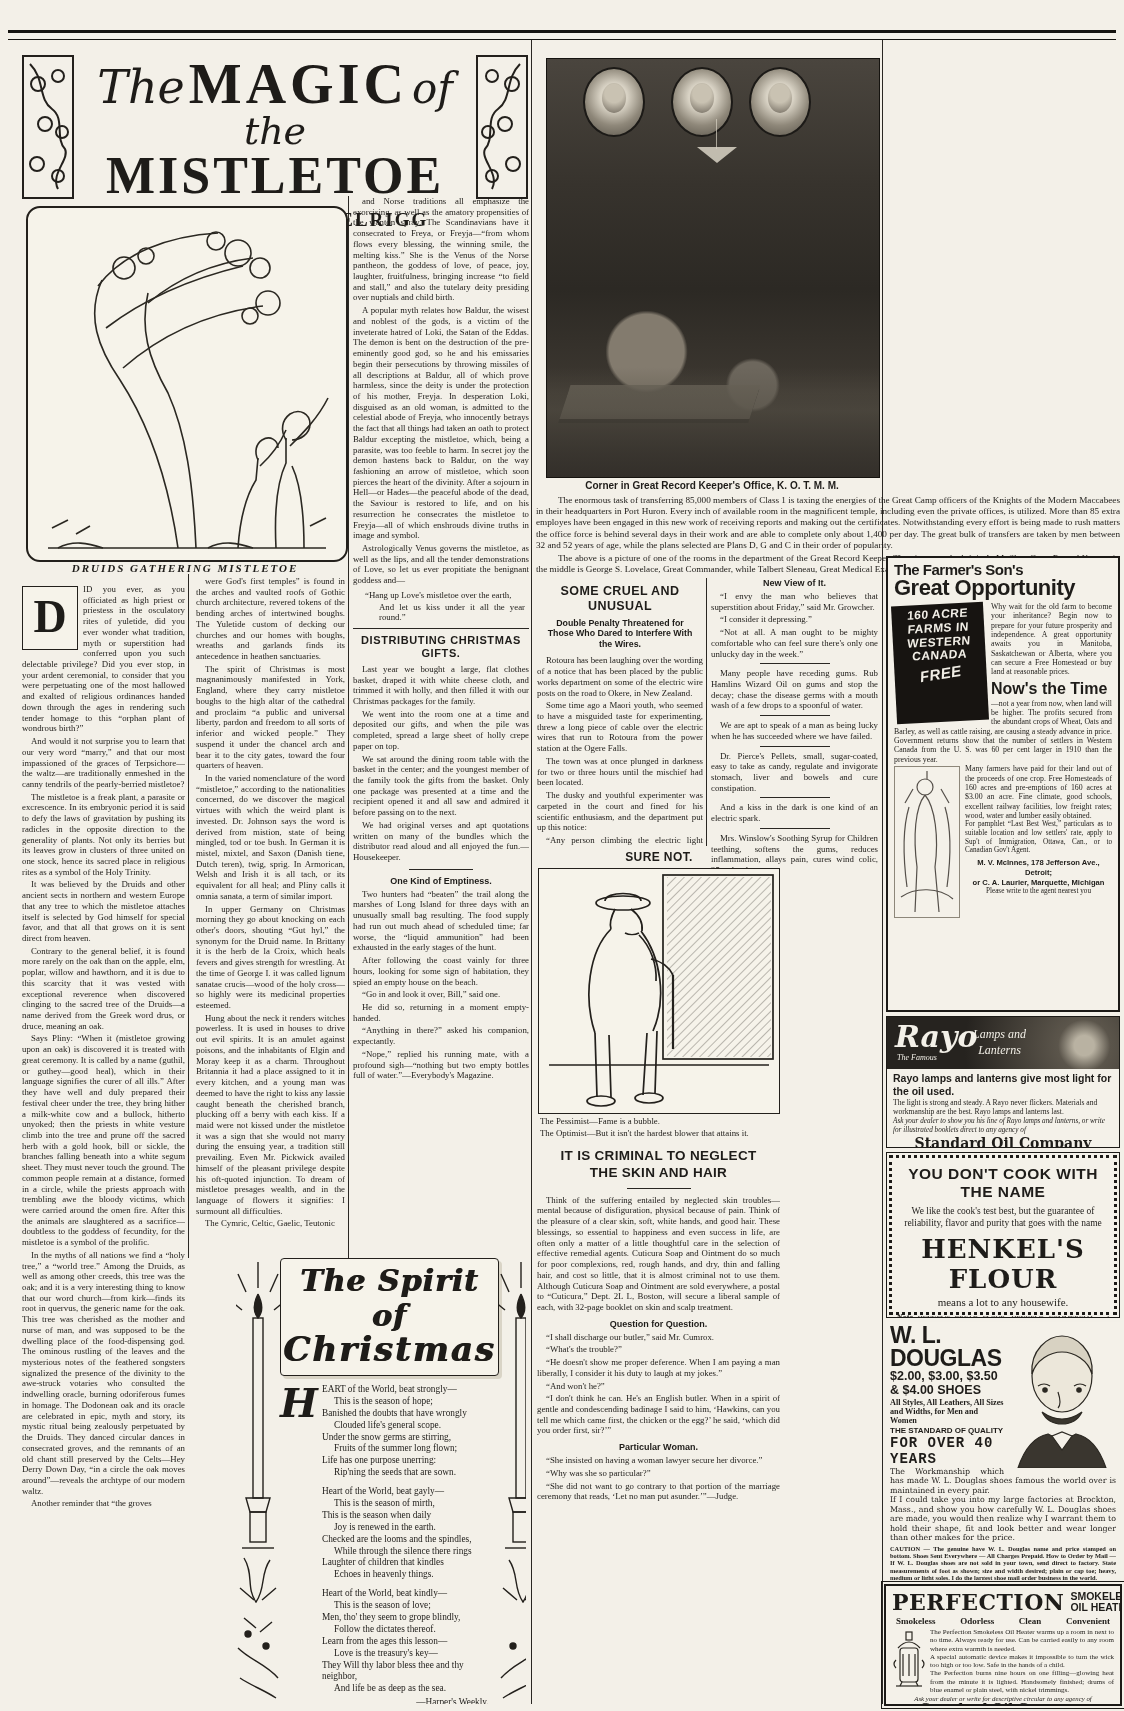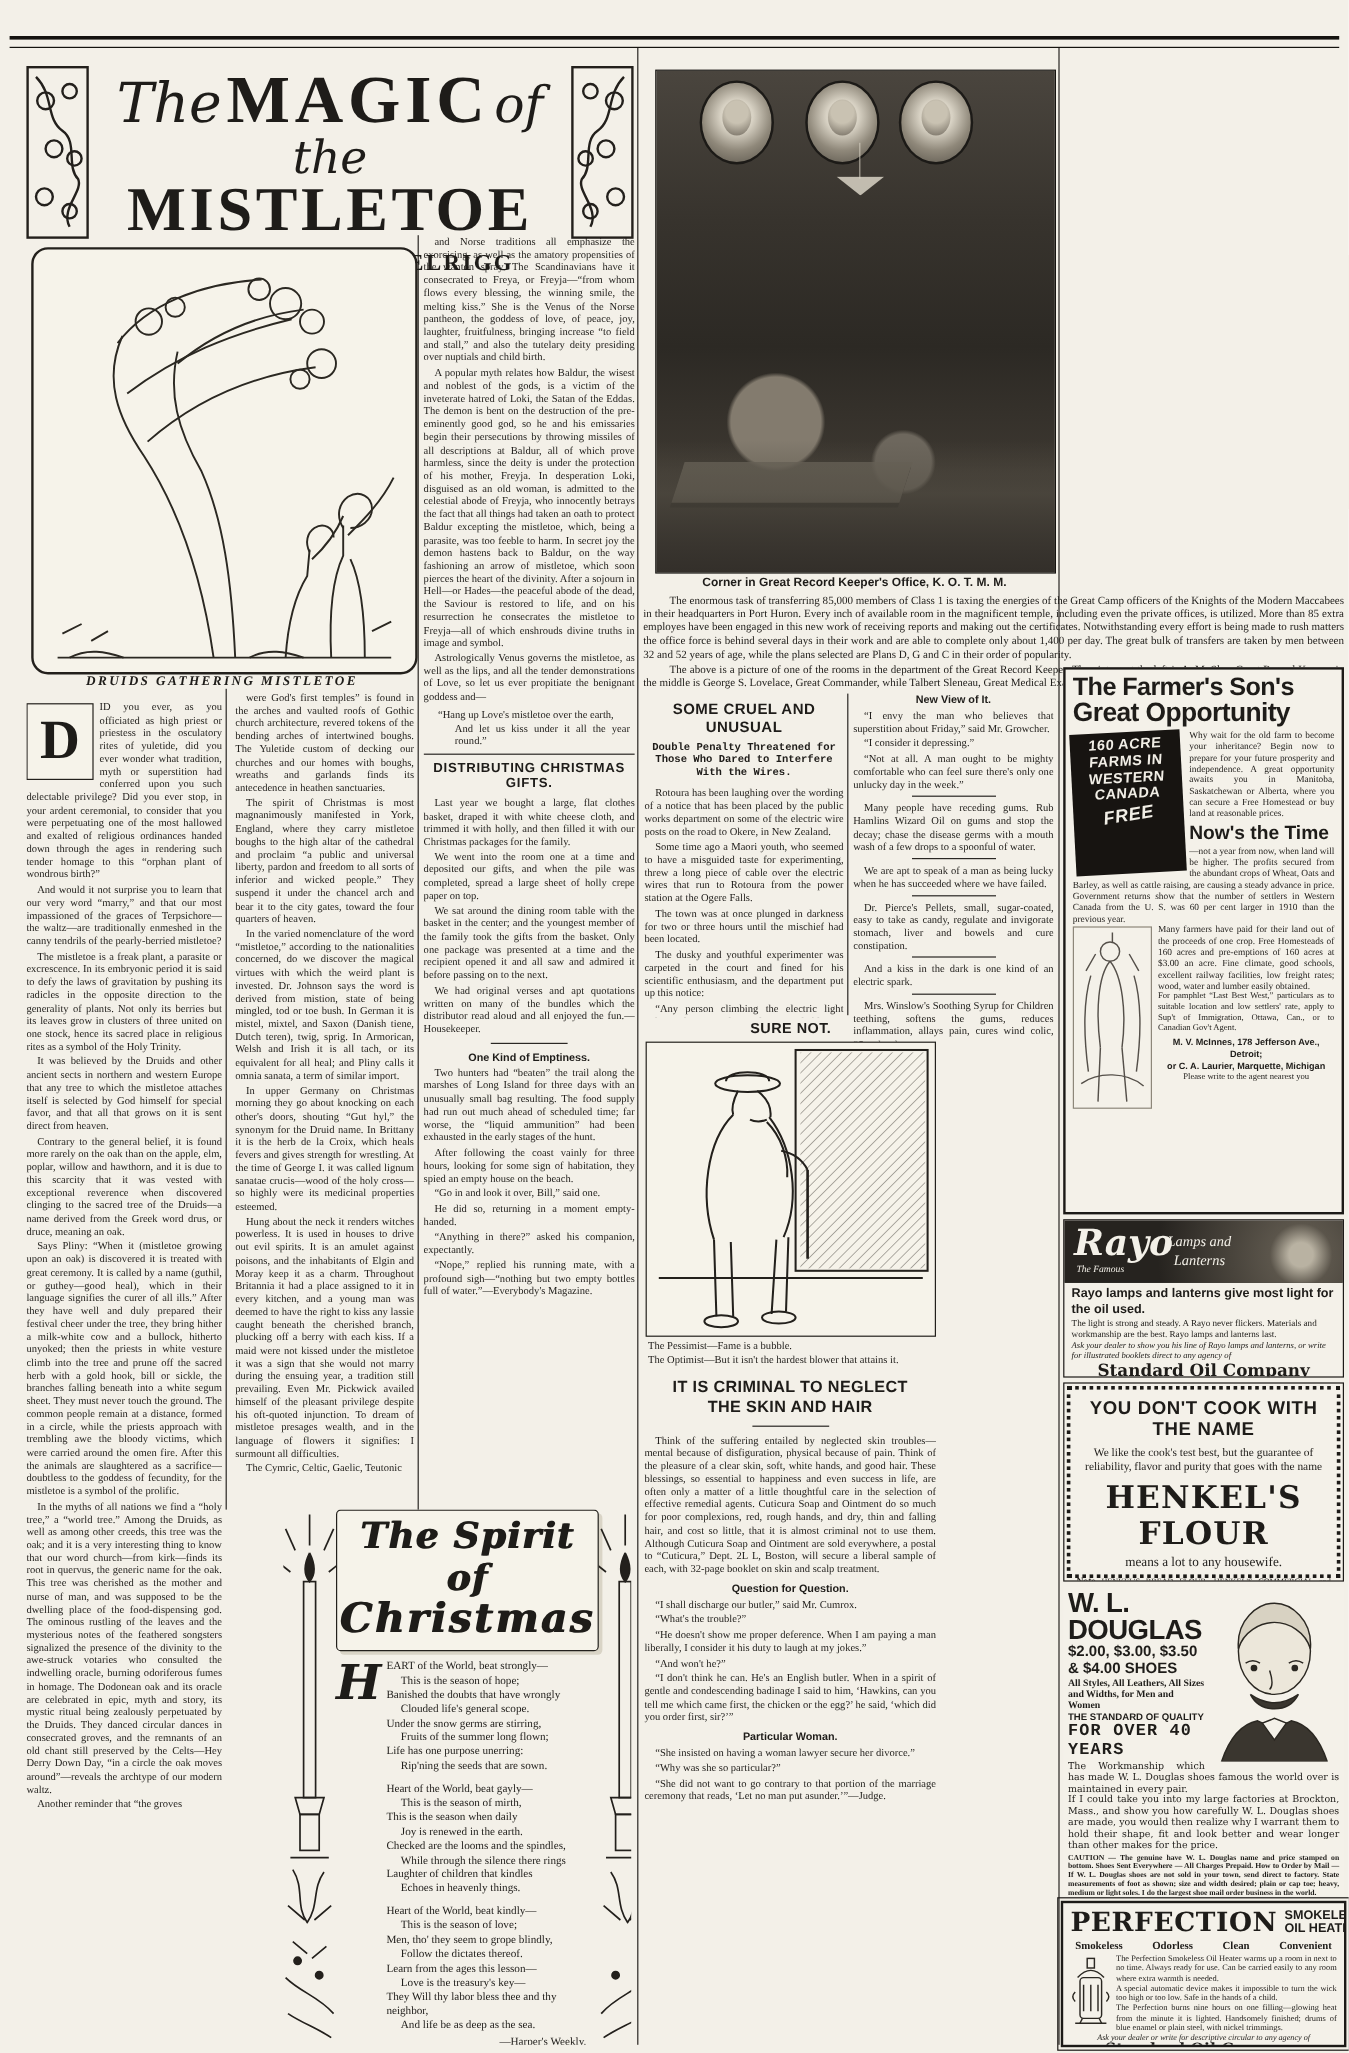--- a/index.html
+++ b/index.html
@@ -21,21 +21,21 @@
   .rule-full{border-top:1px solid #2a2723;margin:5px 0;}
 
   
   .np-body{position:absolute;font-size:8.8px;line-height:1.22;text-align:justify;overflow:hidden;}
   .np-p{margin:0 0 2px 0;text-indent:9px;}
   .kotm .np-p{text-indent:22px;}
   .h-gothic{font-family:"Liberation Sans","DejaVu Sans",sans-serif;font-weight:700;
     font-size:12.5px;letter-spacing:.4px;text-align:center;margin:4px 0 3px;}
   .h-gothic-sm{font-family:"Liberation Sans","DejaVu Sans",sans-serif;font-weight:700;
     font-size:11px;letter-spacing:.6px;text-align:center;margin:5px 0 3px;}
-  .h-sub{font-family:Liberation Mono, monospace;font-weight:700;
+  .h-sub{font-family:Liberation Sans, sans-serif;font-weight:700;
     font-size:8.8px;text-align:center;margin:2px 6px 5px;line-height:1.25;}
   .h-joke{font-family:"Liberation Sans","DejaVu Sans",sans-serif;font-weight:700;
     font-size:9px;text-align:center;margin:6px 0 2px;}
   .verse{margin:4px 4px 4px 12px;text-indent:0;font-style:normal;}
   .verse div{margin:0 0 1px 0;}
   .verse div:nth-child(2){padding-left:14px;}
 
   
   #masthead{position:absolute;left:20px;top:54px;width:510px;height:150px;display:flex;}
   .mast-deco{width:56px;height:146px;flex:none;}
@@ -115,21 +115,21 @@
     margin:2px 4px 0 0;font-family:"DejaVu Serif",serif;}
   .poem-line{margin:0;padding-left:8px;text-indent:0;}
   .poem-line:nth-child(even){padding-left:20px;}
   .poem-stanza{margin-bottom:7px;margin-left:34px;}
   .poem-attr{text-align:right;font-size:9.3px;margin-top:2px;padding-right:10px;}
   .holly-row{margin-top:6px;height:40px;}
 
   
   .ad{position:absolute;overflow:hidden;background:#f4f1e9;}
   #ad-farmers{left:886px;top:556px;width:234px;height:456px;border:2px solid #1c1a17;padding:4px 6px;box-sizing:border-box;}
-  .farm-h1{font-family:"Liberation Sans","DejaVu Sans",sans-serif;font-weight:700;font-size:21px;letter-spacing:-0.5px;line-height:1;}
+  .farm-h1{font-family:"Liberation Sans","DejaVu Sans",sans-serif;font-weight:700;font-size:15px;letter-spacing:-0.5px;line-height:1;}
   .farm-h2{font-family:"Liberation Sans","DejaVu Sans",sans-serif;font-weight:700;font-size:22px;letter-spacing:-0.5px;line-height:1;text-align:left;margin-bottom:3px;}
   .farm-body{font-size:7.8px;line-height:1.2;text-align:justify;}
   .poster{float:left;width:92px;height:118px;margin:2px 5px 2px 0;background:#171411;color:#f1eee6;
     transform:rotate(-3deg);padding:4px 3px;box-sizing:border-box;text-align:center;
     font-family:"Liberation Sans","DejaVu Sans",sans-serif;font-weight:700;}
   .poster div{font-size:12px;line-height:1.15;letter-spacing:.5px;transform:skewX(-6deg);}
   .poster .free{font-size:15px;font-style:italic;transform:rotate(-6deg);margin-top:2px;}
   .farm-sub{font-family:"Liberation Sans","DejaVu Sans",sans-serif;font-weight:700;font-size:16px;margin:3px 0 1px;}
   .farmer-fig{float:left;width:64px;height:150px;margin:2px 5px 0 0;border:1px solid #8d877a;}
   .farm-agents{font-family:"Liberation Sans","DejaVu Sans",sans-serif;font-weight:700;font-size:7.6px;text-align:center;margin-top:3px;line-height:1.3;}

